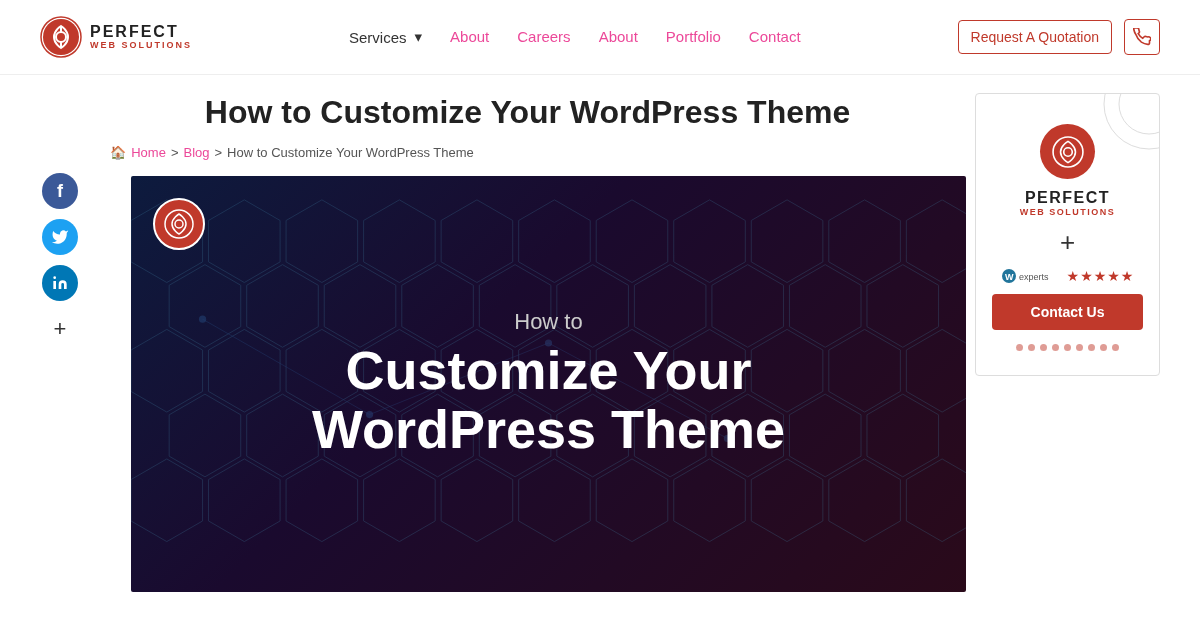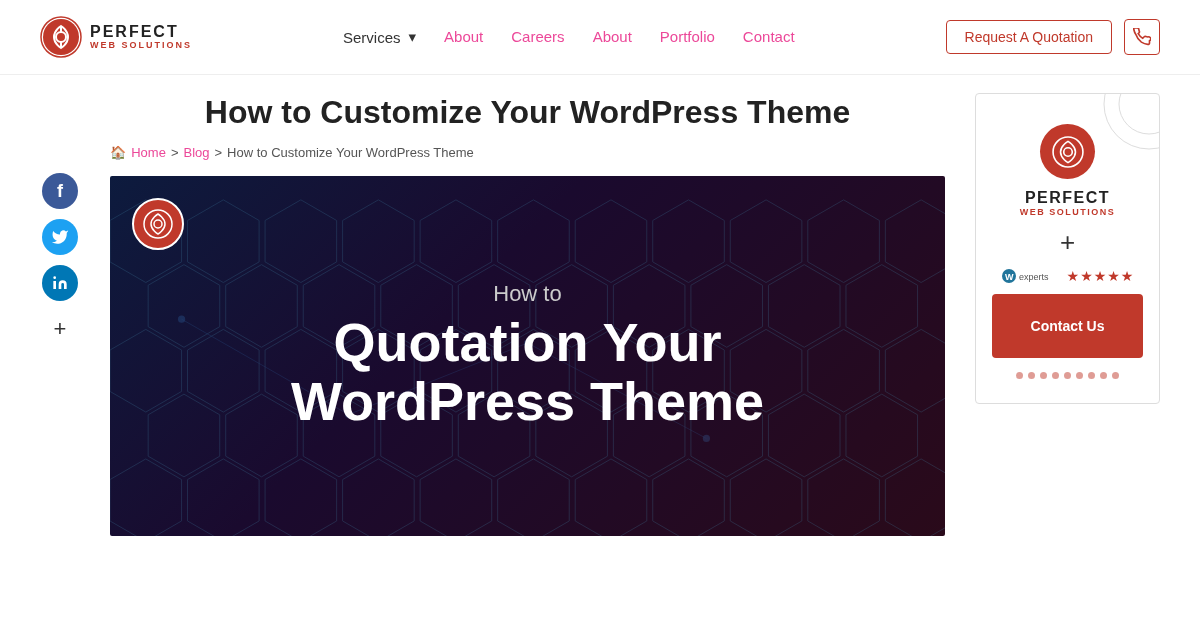--- a/index.html
+++ b/index.html
@@ -64,21 +64,21 @@
     }
     .nav-right {
       display: flex;
       align-items: center;
       gap: 12px;
     }
     .quotation-btn {
       border: 1.5px solid #c0392b;
       color: #c0392b;
       background: #fff;
-      padding: 8px 18px;
+      padding: 8px 12px;
       border-radius: 4px;
       font-size: 14px;
       cursor: pointer;
       font-weight: 500;
     }
     .phone-btn {
       width: 36px;
       height: 36px;
       border: 1.5px solid #c0392b;
       border-radius: 4px;
@@ -155,29 +155,30 @@
     .breadcrumb .home-icon {
       color: #c0392b;
       font-size: 13px;
     }
     .breadcrumb a { color: #ec4899; text-decoration: none; }
     .breadcrumb span { color: #555; }
 
     
     .hero-image {
       width: 100%;
-      height: 360px;
+      height: 416px;
       background: linear-gradient(135deg, #0d1b3e 0%, #1a0a2e 40%, #2a0a1a 100%);
       border-radius: 2px;
       position: relative;
       overflow: hidden;
       display: flex;
       flex-direction: column;
       align-items: center;
       justify-content: center;
+      margin-left: 21px;
     }
     
     .hex-pattern {
       position: absolute;
       inset: 0;
       opacity: 0.25;
     }
     .hero-logo {
       position: absolute;
       top: 22px;
@@ -275,21 +276,21 @@
       font-size: 13px;
       color: #333;
       text-align: center;
       font-weight: 500;
       line-height: 1.4;
     }
     .contact-us-btn {
       background: #c0392b;
       color: #fff;
       border: none;
-      padding: 24px 24px;
+      padding: 10px 24px;
       border-radius: 4px;
       font-size: 14px;
       font-weight: 600;
       cursor: pointer;
       width: 100%;
     }
     .widget-dots {
       display: flex;
       gap: 5px;
       flex-wrap: wrap;
@@ -454,21 +455,21 @@
         <svg viewBox="0 0 30 30" width="28" height="28">
           <circle cx="15" cy="15" r="14" fill="none" stroke="#fff" stroke-width="1.5"></circle>
           <path d="M15 5 C15 5, 22 9, 22 15 C22 21, 15 25, 15 25 C15 25, 8 21, 8 15 C8 9, 15 5, 15 5Z" fill="none" stroke="#fff" stroke-width="1.5"></path>
           <circle cx="15" cy="15" r="4" fill="none" stroke="#fff" stroke-width="1.5"></circle>
         </svg>
       </div>
 
       <div style="z-index:2; text-align:center;">
         <p class="hero-subtitle">How to</p>
         <div class="hero-title-big">
-          <span>Quotation Your</span><br>
+          <span>Customize Your</span><br>
           <span>WordPress Theme</span>
         </div>
       </div>
     </div>
   </div>
 
   <div class="sidebar-widget">
 
     <svg class="widget-bg-circles" viewBox="0 0 80 80" xmlns="http://www.w3.org/2000/svg">
       <circle cx="70" cy="10" r="30" fill="none" stroke="#ddd" stroke-width="1"></circle>

